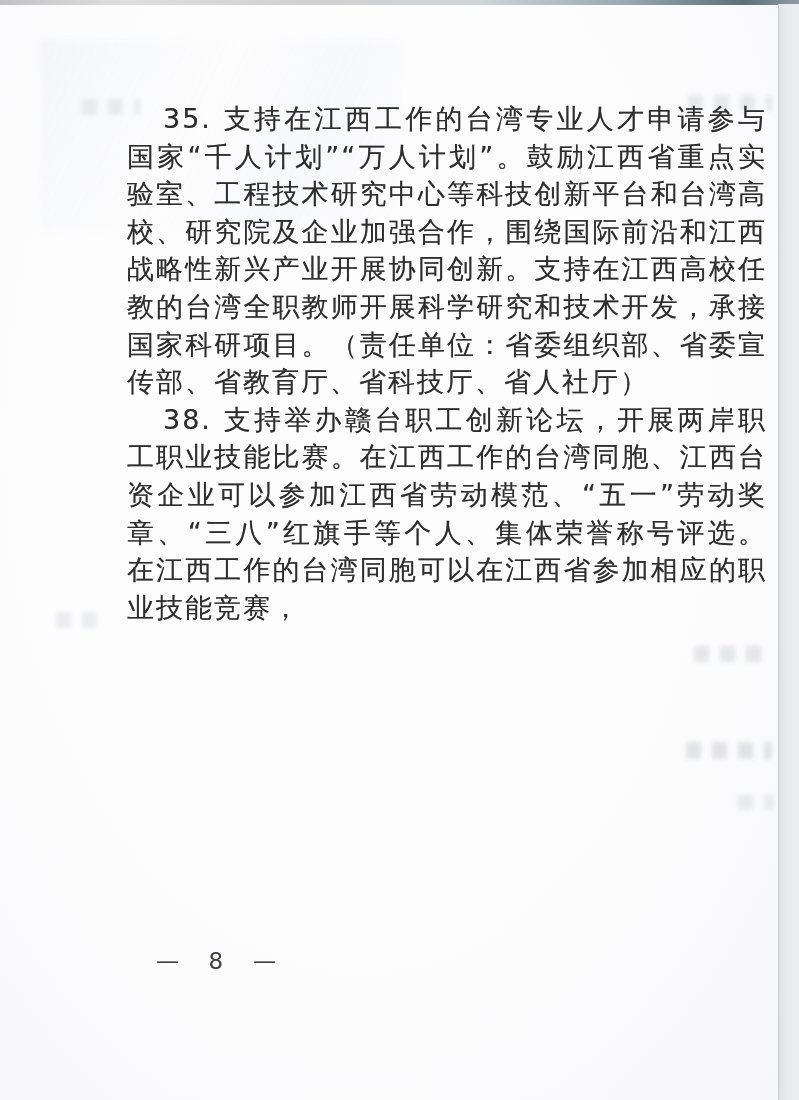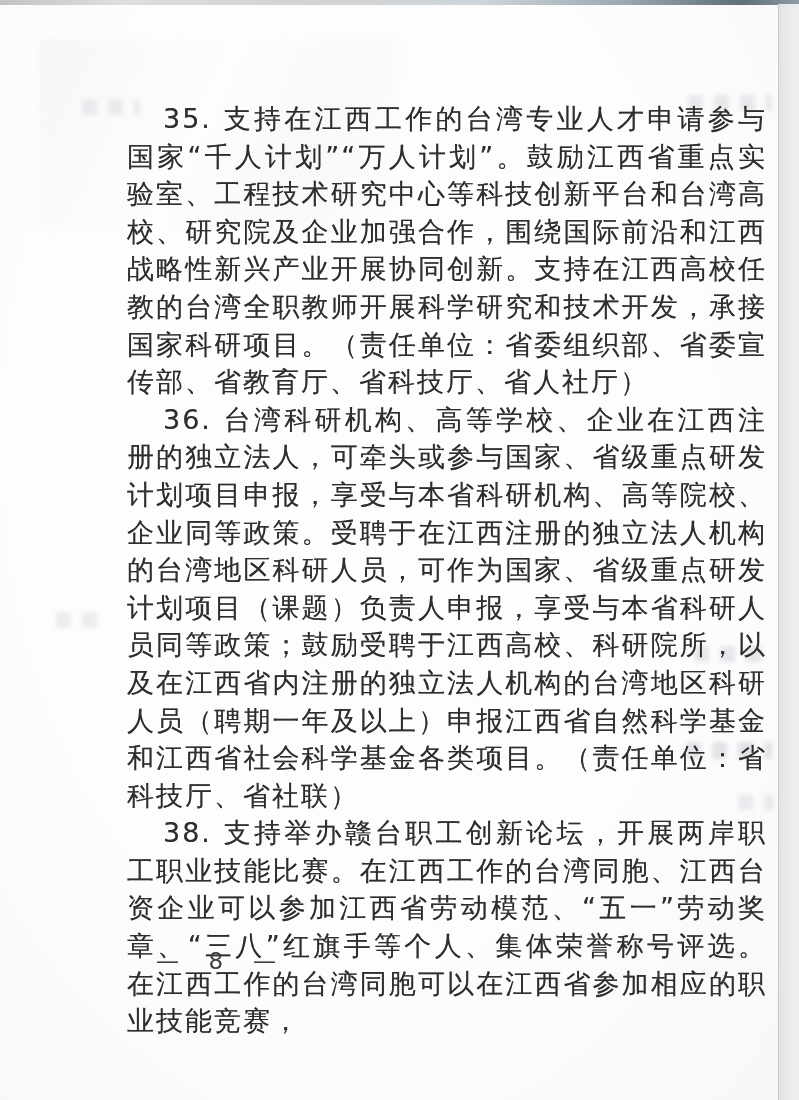--- a/index.html
+++ b/index.html
@@ -101,19 +101,18 @@
 
   <div class="ghost g1"></div>
   <div class="ghost g2"></div>
   <div class="ghost g3"></div>
   <div class="ghost g4"></div>
   <div class="ghost g5"></div>
   <div class="ghost g6"></div>
 
   <main class="text-block">
     <p>35. 支持在江西工作的台湾专业人才申请参与国家“千人计划”“万人计划”。鼓励江西省重点实验室、工程技术研究中心等科技创新平台和台湾高校、研究院及企业加强合作，围绕国际前沿和江西战略性新兴产业开展协同创新。支持在江西高校任教的台湾全职教师开展科学研究和技术开发，承接国家科研项目。（责任单位：省委组织部、省委宣传部、省教育厅、省科技厅、省人社厅）</p>
-    <p>36. 台湾科研机构、高等学校、企业在江西注册的独立法人，可牵头或参与国家、省级重点研发计划项目申报，享受与本省科研机构、高等院校、企业同等政策。受聘于在江西注册的独立法人机构的台湾地区科研人员，可作为国家、省级重点研发计划项目（课题）负责人申报，享受与本省科研人员同等政策；鼓励受聘于江西高校、科研院所，以及在江西省内注册的独立法人机构的台湾地区科研人员（聘期一年及以上）申报江西省自然科学基金和江西省社会科学基金各类项目。（责任单位：省科技厅、省社联）</p>
     <p>38. 支持举办赣台职工创新论坛，开展两岸职工职业技能比赛。在江西工作的台湾同胞、江西台资企业可以参加江西省劳动模范、“五一”劳动奖章、“三八”红旗手等个人、集体荣誉称号评选。在江西工作的台湾同胞可以在江西省参加相应的职业技能竞赛，</p>
   </main>
 
   <div class="page-number">—  8  —</div>
 
 </div>
 
 </body></html>

